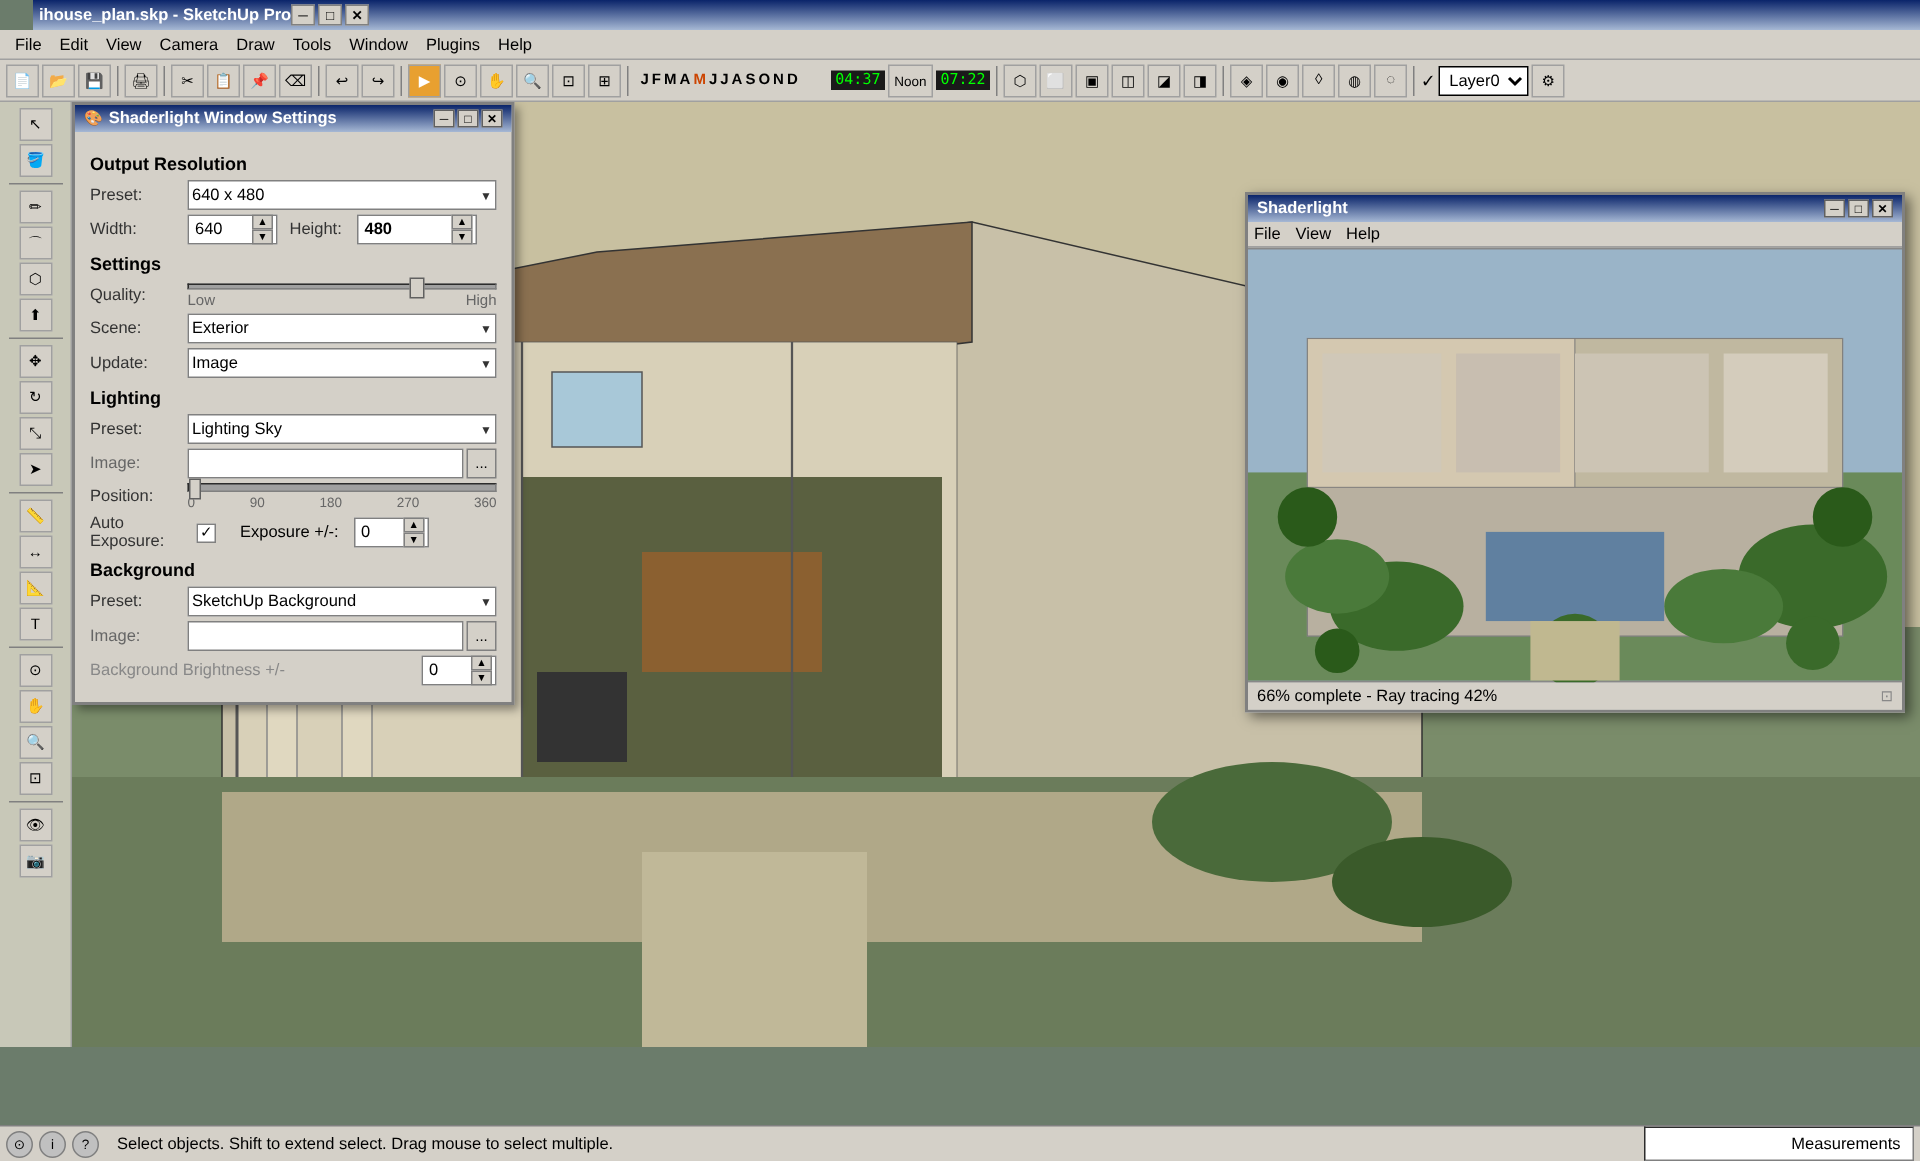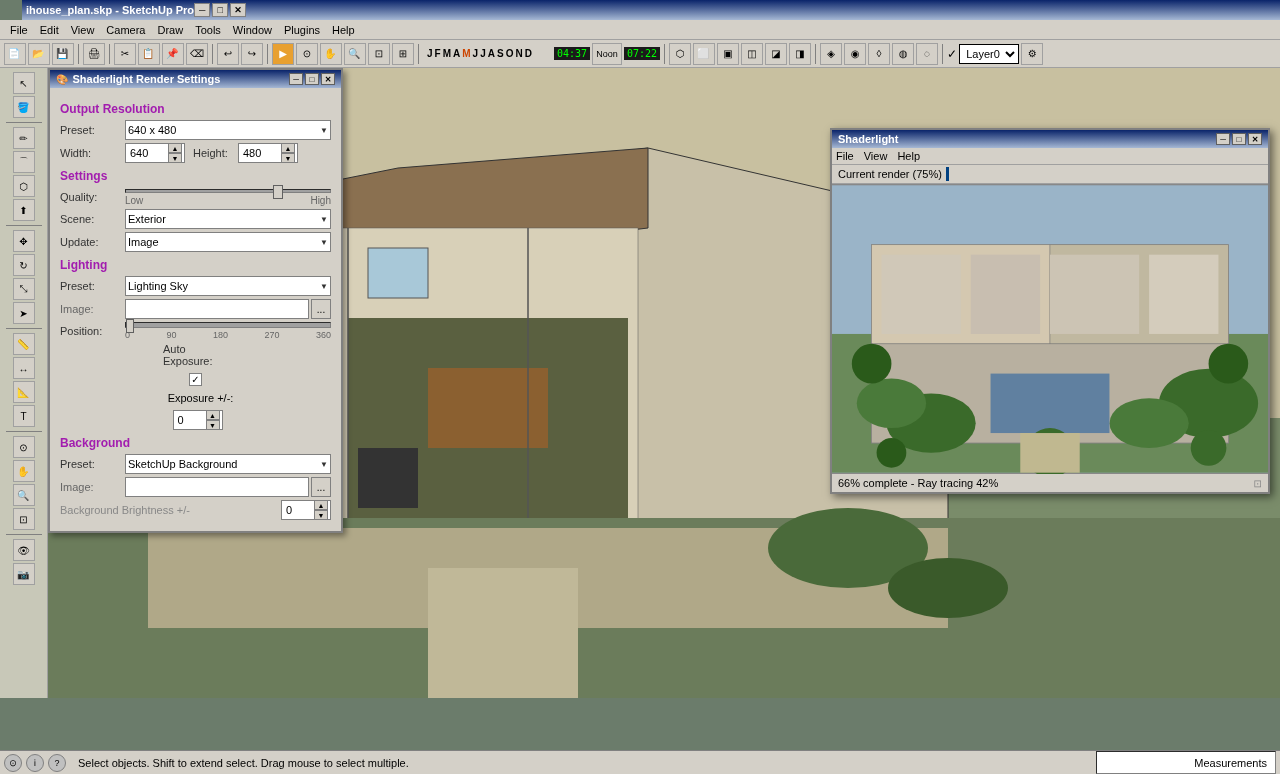--- a/index.html
+++ b/index.html
@@ -149,21 +149,21 @@
       display: flex; align-items: center; justify-content: center;
       color: #000; cursor: pointer;
     }
 
     .dialog-content { padding: 8px 10px; }
 
     .section-title {
       font-weight: bold;
       font-size: 12px;
       margin: 6px 0 4px 0;
-      color: #a21caf;
+      color: #000000;
     }
 
     .form-row {
       display: flex;
       align-items: center;
       margin: 3px 0;
       font-size: 11px;
     }
     .form-label {
       width: 65px;
@@ -283,21 +283,20 @@
       cursor: pointer; font-size: 10px; margin-left: 2px;
     }
 
     
     .check-row {
       display: flex;
       align-items: center;
       margin: 3px 0;
       font-size: 11px;
       gap: 6px;
-      flex-direction: column;
     }
     .check-box {
       width: 13px; height: 13px;
       border: 1px solid #808080;
       background: white;
       display: flex; align-items: center; justify-content: center;
       cursor: pointer; font-size: 10px;
     }
 
     
@@ -634,21 +633,21 @@
       <div class="sl-buttons">
         <div class="sl-btn">▶</div>
         <div class="sl-btn">⏹</div>
         <div class="sl-btn">⚙</div>
       </div>
     </div>
 
     <div id="render-settings" style="position:absolute; top:0; left:0;">
       <div class="dialog-titlebar">
         <span class="dialog-icon">🎨</span>
-        <span class="dialog-title">Shaderlight Render Settings</span>
+        <span class="dialog-title">Shaderlight Window Settings</span>
         <div class="dialog-btns">
           <div class="dbtn">─</div>
           <div class="dbtn">□</div>
           <div class="dbtn">✕</div>
         </div>
       </div>
       <div class="dialog-content">
 
         <div class="section-title">Output Resolution</div>
         <div class="form-row">
@@ -661,21 +660,21 @@
         <div class="form-row">
           <span class="form-label">Width:</span>
           <div class="form-input" style="display:flex; align-items:center; margin-right:8px;">
             <span style="flex:1; padding-left:2px;">640</span>
             <div class="input-spinner">
               <div class="spin-btn">▲</div>
               <div class="spin-btn">▼</div>
             </div>
           </div>
           <span class="form-label" style="width:45px;">Height:</span>
-          <div class="form-input" style="display:flex; align-items:center; width:60px;">
+          <div class="form-input" style="display:flex; align-items:center; width:80px;font-weight:bold;">
             <span style="flex:1; padding-left:2px;">480</span>
             <div class="input-spinner">
               <div class="spin-btn">▲</div>
               <div class="spin-btn">▼</div>
             </div>
           </div>
         </div>
 
         <div class="section-title">Settings</div>
         <div class="form-row">
@@ -780,24 +779,20 @@
           <div class="rw-btn">─</div>
           <div class="rw-btn">□</div>
           <div class="rw-btn">✕</div>
         </div>
       </div>
       <div class="rw-menubar">
         <span>File</span>
         <span>View</span>
         <span>Help</span>
       </div>
-      <div class="rw-status">
-        <span>Current render (75%)</span>
-        <div class="rw-status-bar"></div>
-      </div>
       <div class="render-canvas">
         
         <svg width="100%" height="100%" viewBox="0 0 440 290" xmlns="http://www.w3.org/2000/svg">
 
           <rect x="0" y="0" width="440" height="290" fill="#9ab4c8"></rect>
 
           <rect x="0" y="150" width="440" height="140" fill="#6a8a5a"></rect>
 
           <rect x="40" y="60" width="360" height="200" fill="#c8c0a8" stroke="#888" stroke-width="1"></rect>
 

